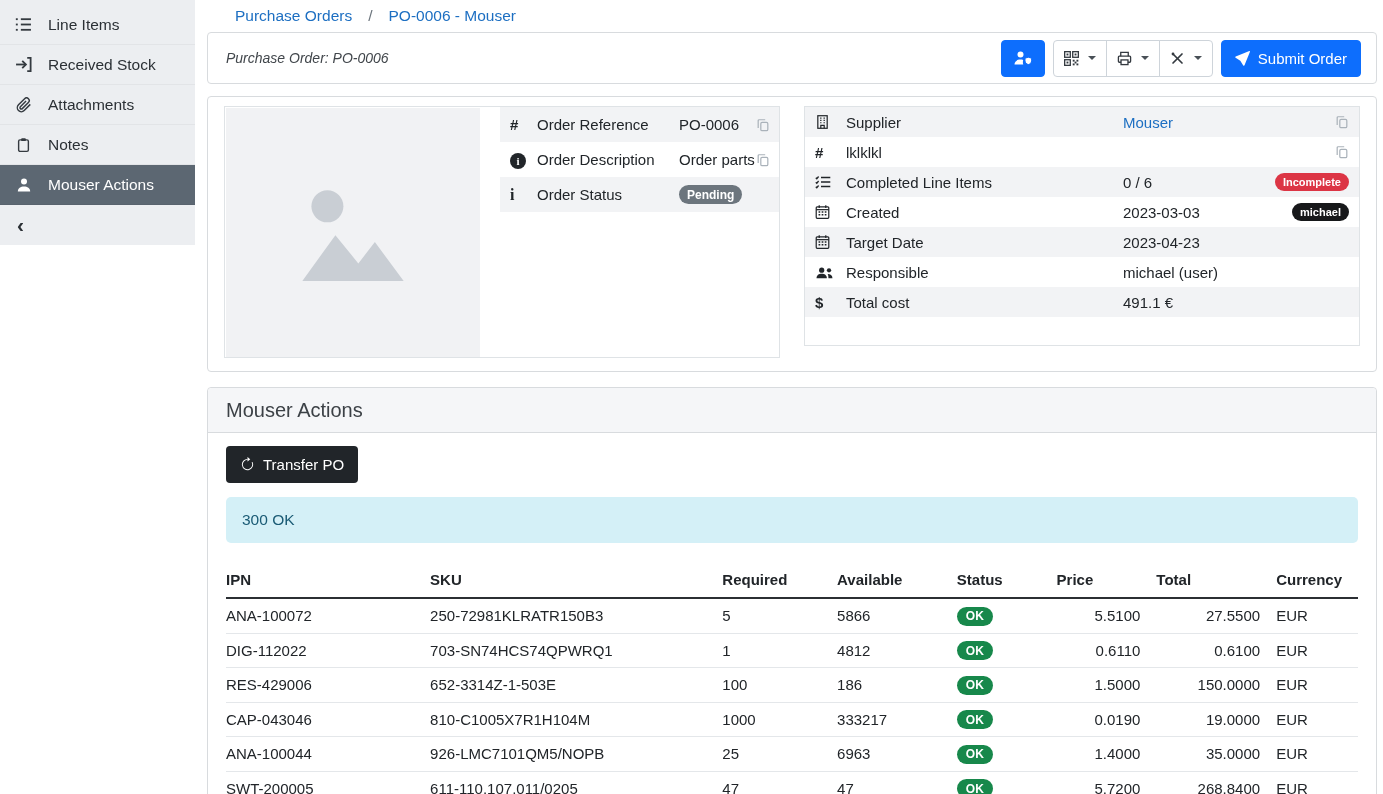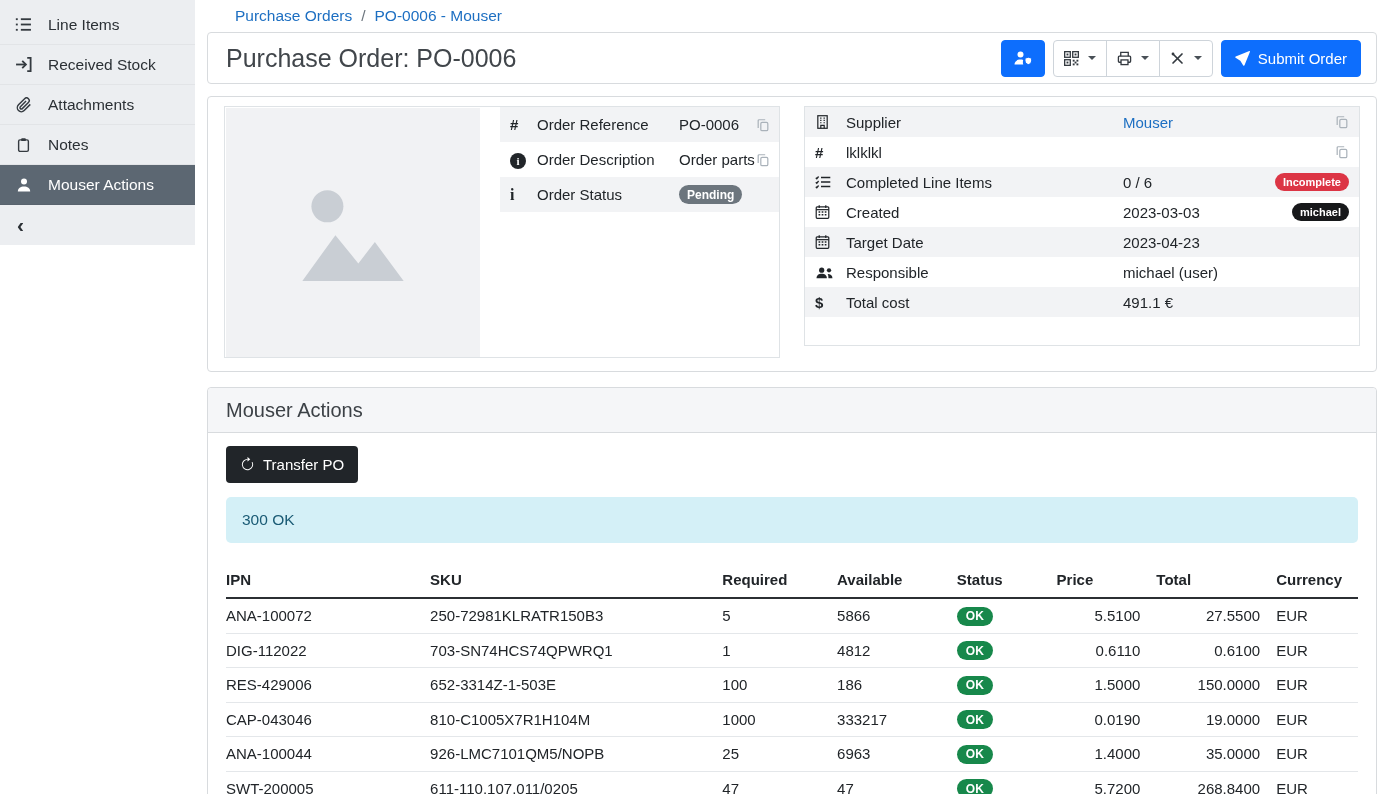--- a/index.html
+++ b/index.html
@@ -31,34 +31,34 @@
   .collapse-item {
     height: 40px; display: flex; align-items: center;
     padding: 0 17px; font-size: 21px; font-weight: bold; color: #2b3035;
     cursor: pointer;
   }
 
   
   .main { margin-left: 195px; }
   .breadcrumb {
     height: 32px; display: flex; align-items: center;
-    padding-left: 40px; gap: 9px; font-size: 15.5px;
+    padding-left: 40px; gap: 16px; font-size: 15.5px;
   }
   .breadcrumb a { color: var(--link, #1d6fc2); text-decoration: none; cursor: pointer; }
   .breadcrumb .sep { color: #6c757d; }
 
   .content { padding: 0 6px 0 12px; }
   .panel { border: 1px solid #d8dbde; border-radius: 4px; background: #fff; }
 
   
   .header-panel {
     height: 52px; display: flex; align-items: center;
     justify-content: space-between; padding: 0 15px 0 18px;
   }
-  .page-title { font-size: 25px; font-weight: 500; color: #41464b; }
+  .page-title { font-size: 14px; font-weight: 500; color: #41464b; font-style: italic; }
   .actions { display: flex; align-items: center; }
   .btn {
     height: 37px; border: 1px solid transparent; border-radius: 4px;
     display: inline-flex; align-items: center; justify-content: center;
     gap: 7px; font-size: 15px; cursor: pointer; background: #fff;
     font-family: Liberation Sans, sans-serif; color: #212529; padding: 0 10px;
   }
   .btn-primary { background: var(--primary, #0d6efd); border-color: var(--primary, #0d6efd); color: #fff; }
   .btn-icon { width: 44px; padding: 0; }
   .btn-outline { border-color: #ced4da; color: #343a40; }

